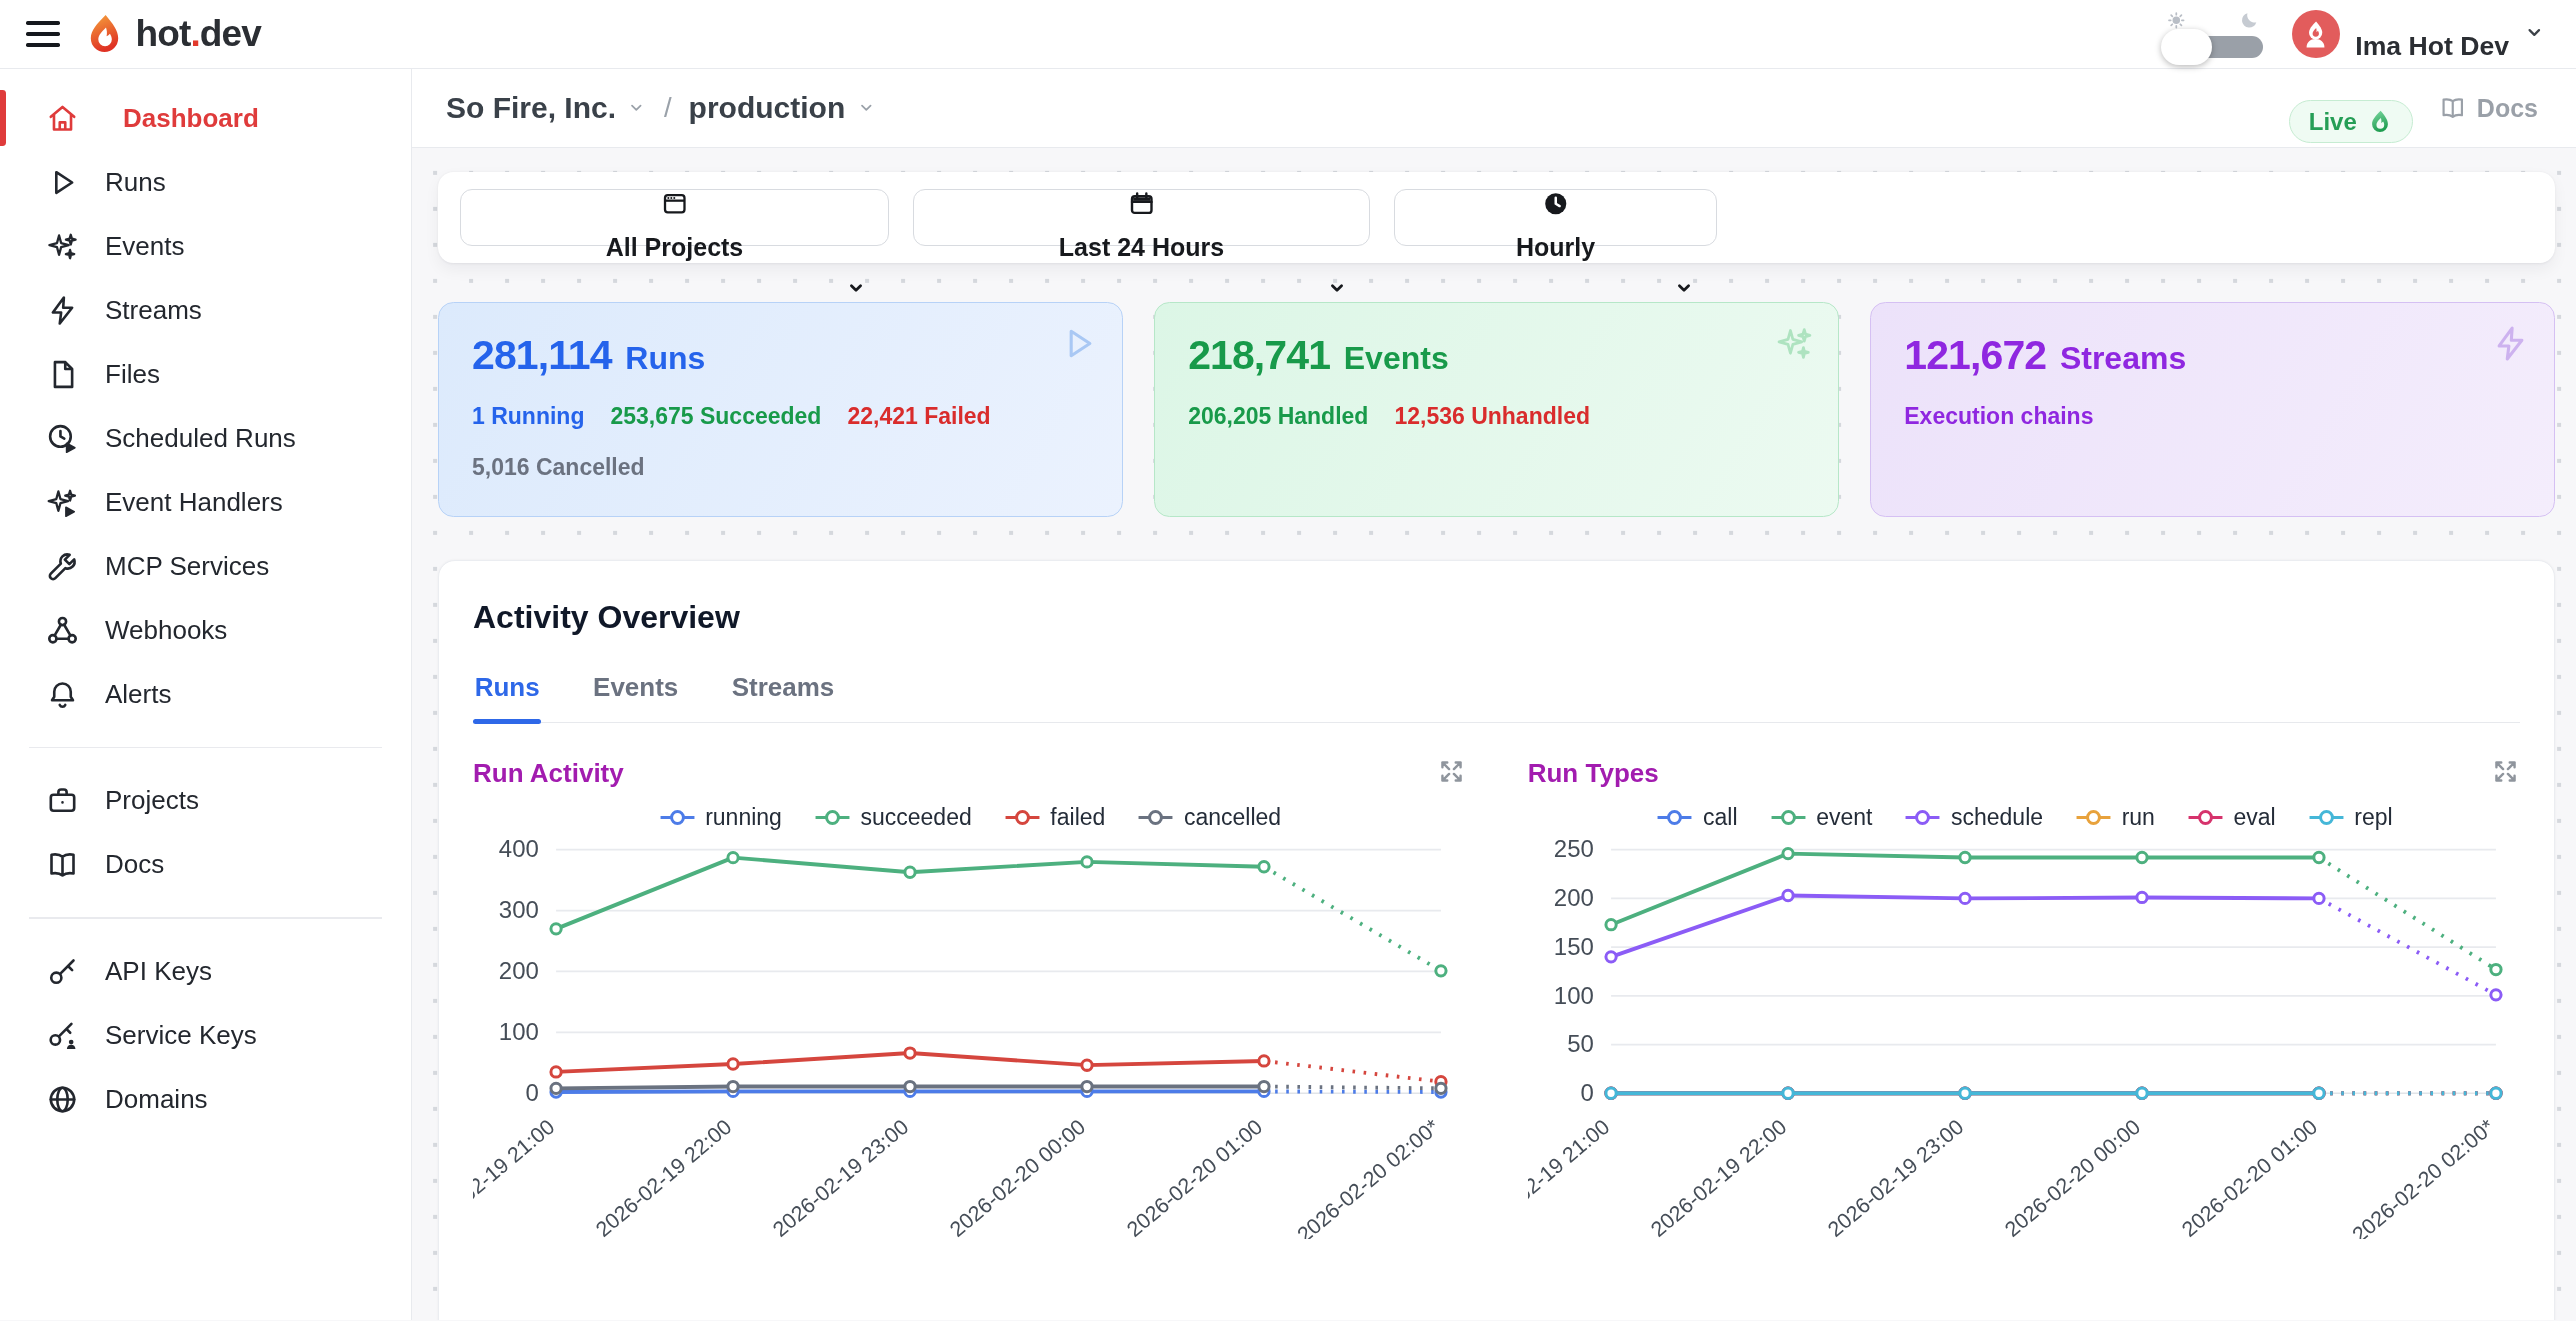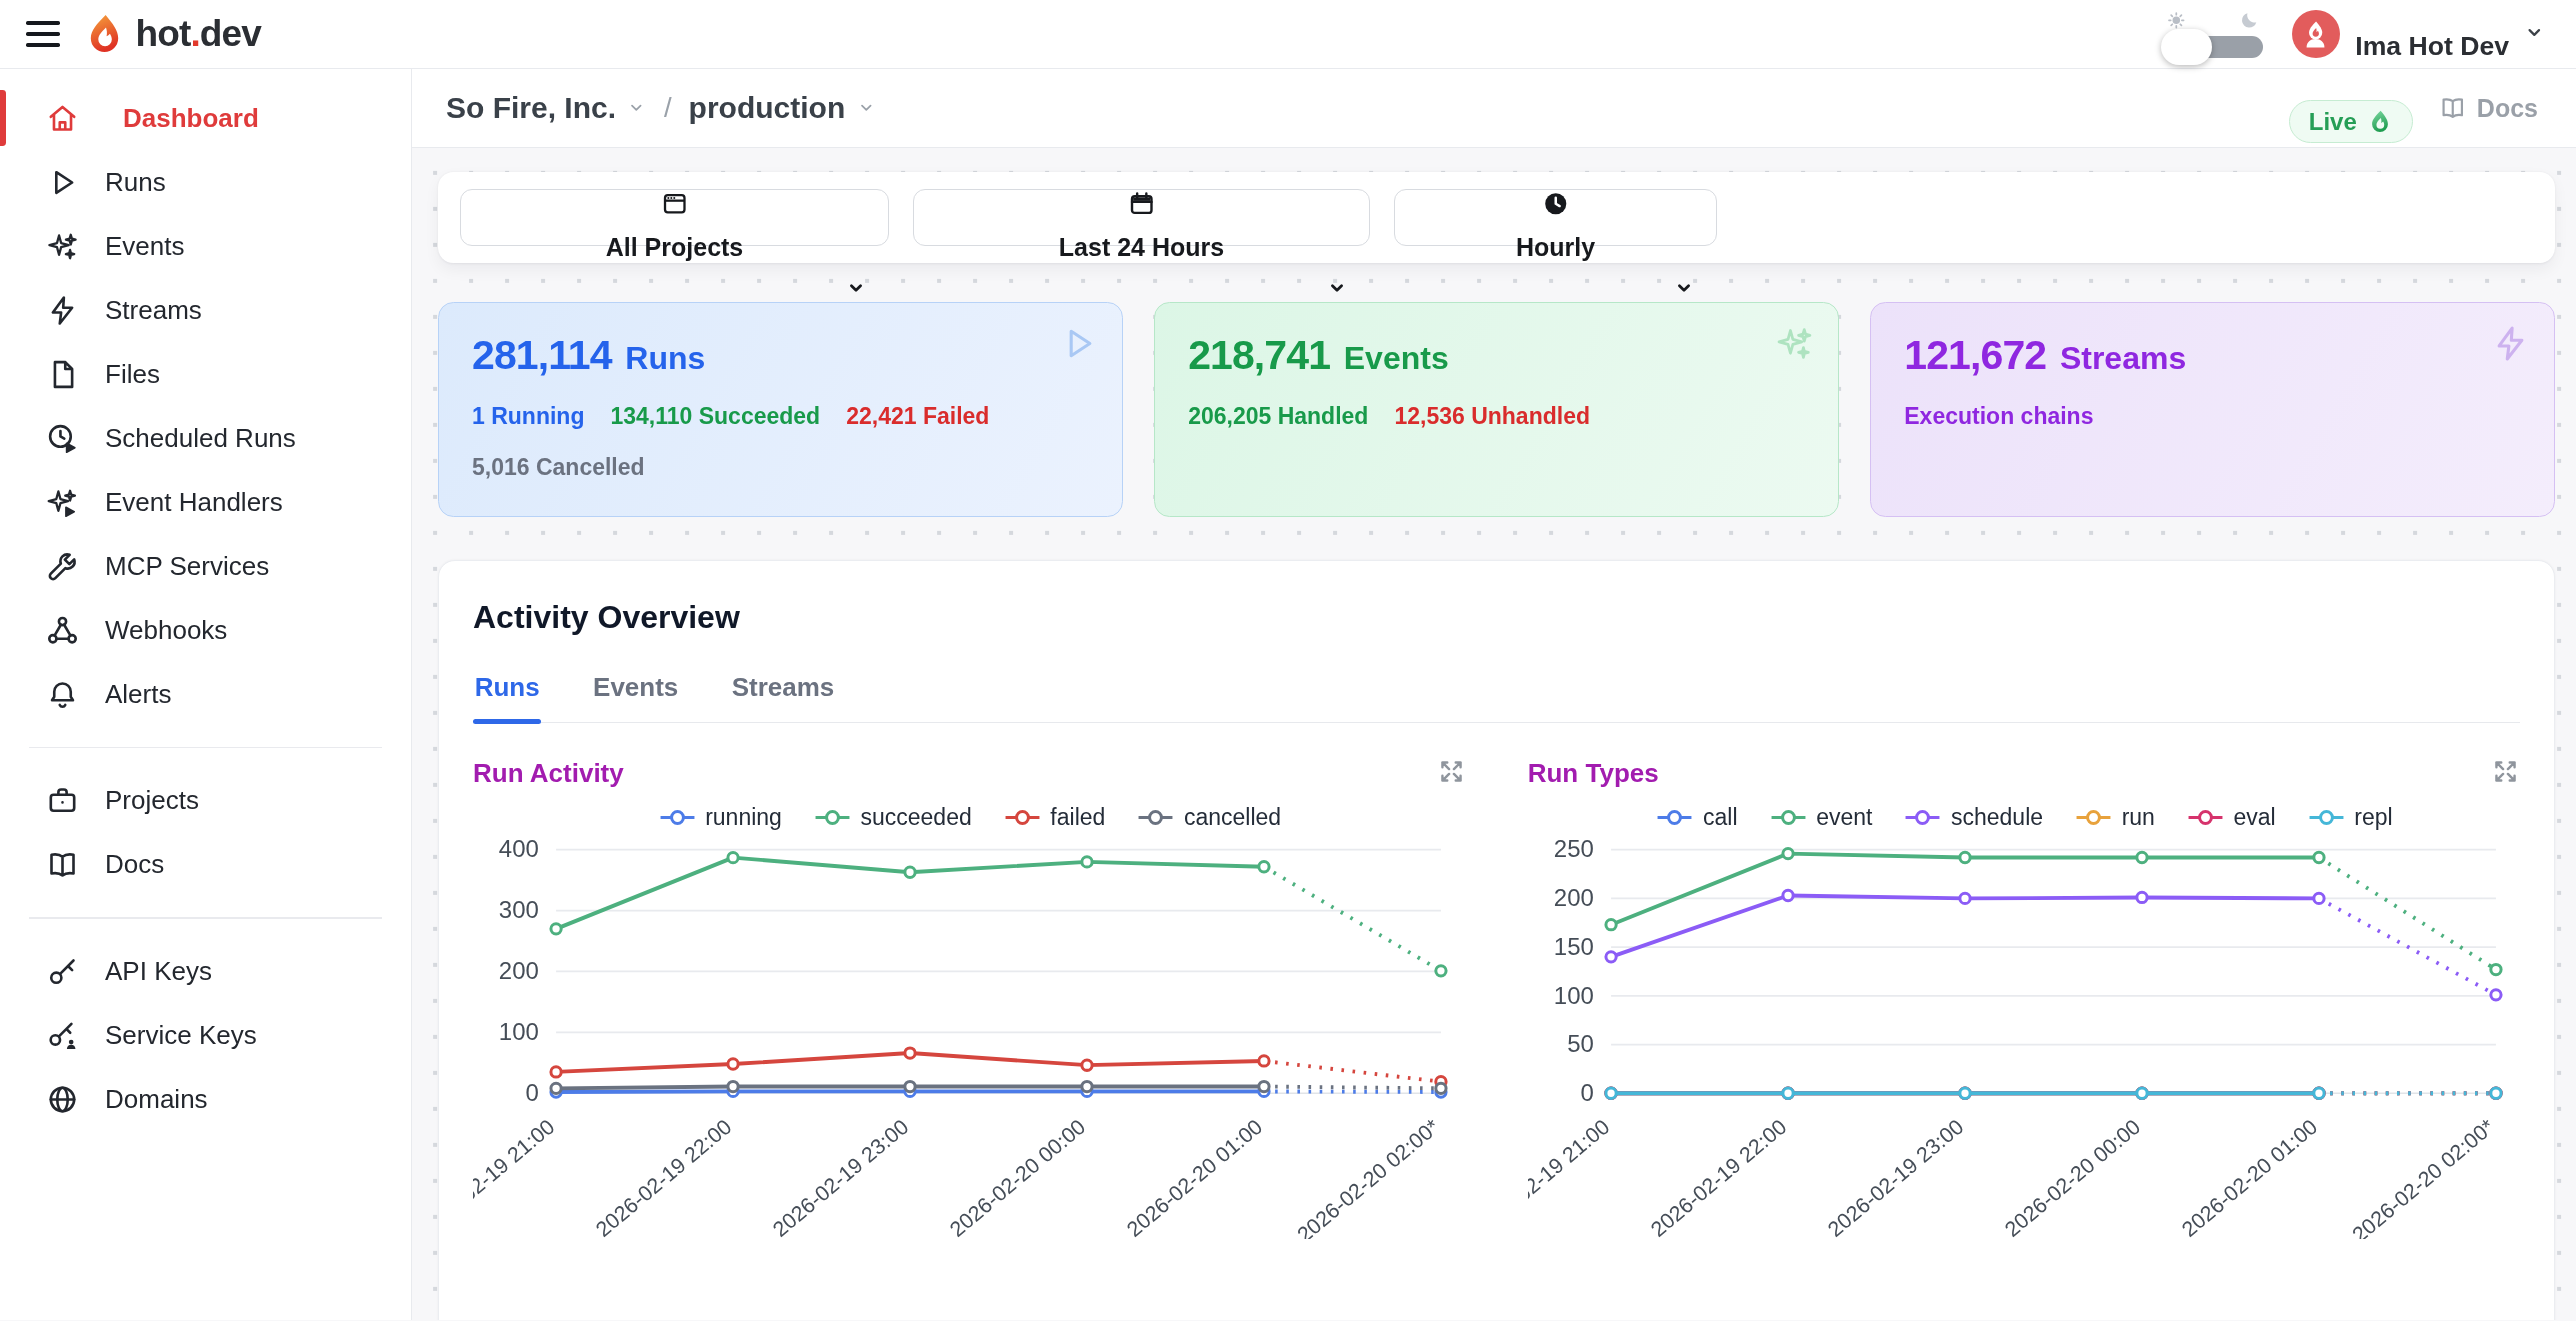--- a/index.html
+++ b/index.html
@@ -391,21 +391,21 @@
           <article class="stat-card" style="--bg1: #dceafc; --bg2: #ebf2fe; --bd: #b7d2f7; --accent: #2563eb;">
             <span class="stat-corner" style="color: rgb(169, 200, 244);"><svg viewBox="0 0 24 24" fill="none" stroke="currentColor" stroke-width="1.9" stroke-linejoin="round">
                 <path d="M7.5 4.5 19 12 7.5 19.5Z"></path>
               </svg></span>
             <div class="stat-head">
               <span class="stat-value">281,114</span>
               <span class="stat-unit">Runs</span>
             </div>
             <div class="stat-row">
               <span style="color: rgb(37, 99, 235);">1 Running</span>
-              <span style="color: rgb(24, 154, 74);">134,110 Succeeded</span>
+              <span style="color: rgb(24, 154, 74);">253,675 Succeeded</span>
               <span style="color: rgb(217, 44, 44);">22,421 Failed</span>
             </div>
             <div class="stat-row">
               <span style="color: rgb(107, 114, 128);">5,016 Cancelled</span>
             </div>
           </article>
           <article class="stat-card" style="--bg1: #dcf6e6; --bg2: #ecfaf1; --bd: #b6e7c8; --accent: #189a4a;">
             <span class="stat-corner" style="color: rgb(174, 227, 192);"><svg viewBox="0 0 24 24" fill="none" stroke="currentColor" stroke-width="1.7" stroke-linejoin="round">
                 <path d="M9.5 4 11 9.5 16.5 11 11 12.5 9.5 18 8 12.5 2.5 11 8 9.5Z"></path>
                 <path d="M18 3.5l.8 2.7 2.7.8-2.7.8-.8 2.7-.8-2.7-2.7-.8 2.7-.8Z"></path>

